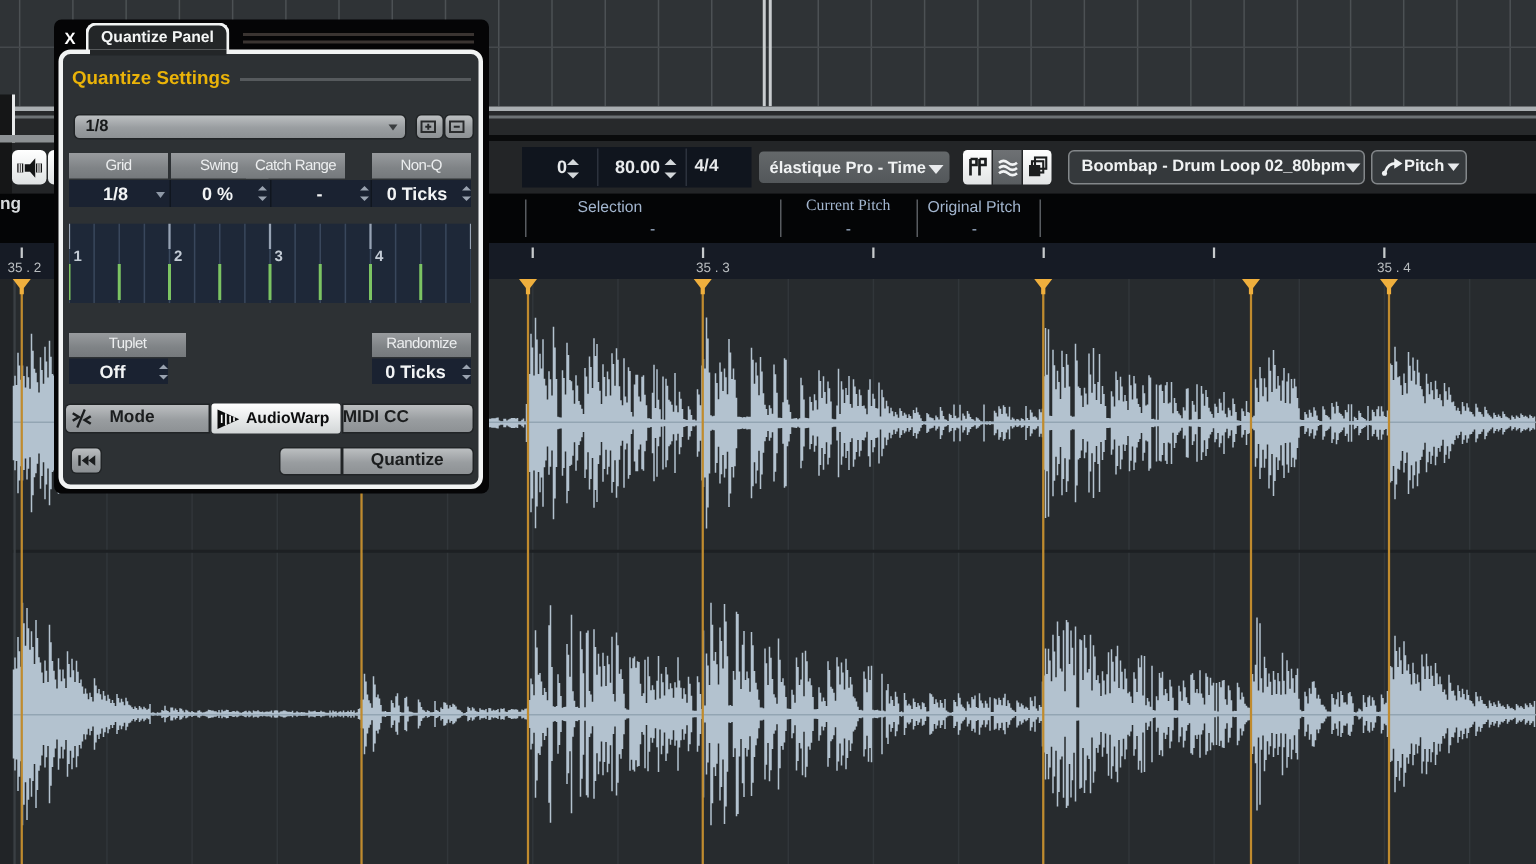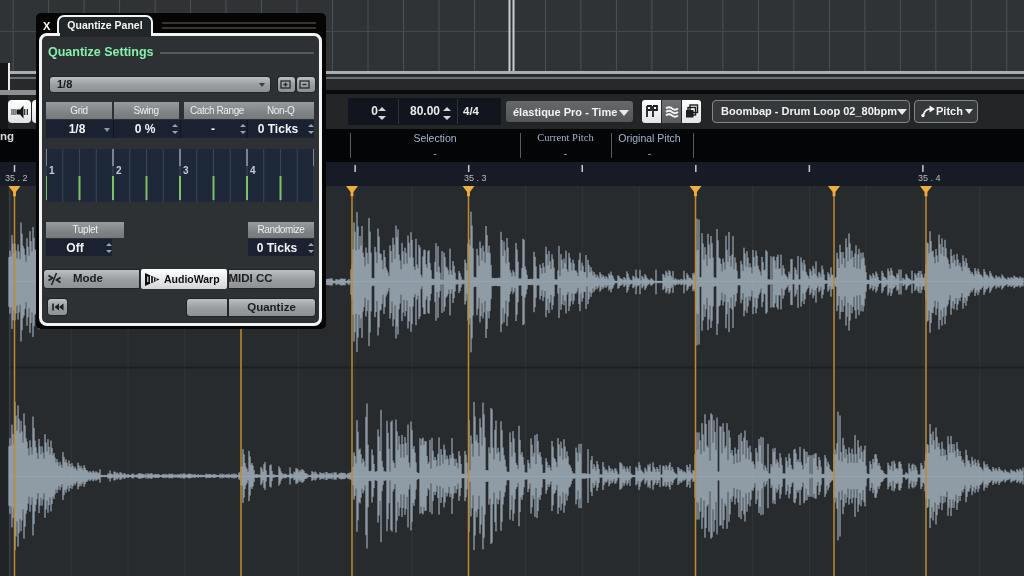--- a/index.html
+++ b/index.html
@@ -119,21 +119,21 @@
   </svg>
   <div class="abs" style="left:936px;top:105px;color:#f0f2f3;font-size:11px;font-weight:bold;">Pitch</div>
   <div class="abs" style="left:965px;top:109px;width:0;height:0;border-left:4.5px solid transparent;border-right:4.5px solid transparent;border-top:5.5px solid #e8eaec;"></div>
 
   <div class="abs" style="left:0;top:129px;width:1024px;height:33px;background:#040506;"></div>
   <div class="abs" style="left:0;top:130px;color:#d7dadc;font-size:11.5px;font-weight:bold;">ng</div>
   <div class="abs" style="left:350px;top:133px;width:1px;height:25px;background:#585c60;"></div>
   <div class="abs" style="left:520px;top:133px;width:1px;height:25px;background:#585c60;"></div>
   <div class="abs" style="left:611px;top:133px;width:1px;height:25px;background:#585c60;"></div>
   <div class="abs" style="left:693px;top:133px;width:1px;height:25px;background:#585c60;"></div>
-  <div class="abs" style="left:385px;top:132px;width:100px;text-align:center;color:#a3b6cf;font-size:10.5px;">Selection</div>
+  <div class="abs" style="left:385px;top:132px;width:100px;text-align:left;color:#a3b6cf;font-size:10.5px;">Selection</div>
   <div class="abs" style="left:385px;top:147px;width:100px;text-align:center;color:#a3b6cf;font-size:10.5px;">-</div>
   <div class="abs" style="left:523px;top:132px;width:85px;text-align:center;color:#a3b6cf;font-size:10.5px;font-family:Liberation Serif, serif;">Current Pitch</div>
   <div class="abs" style="left:523px;top:147px;width:85px;text-align:center;color:#a3b6cf;font-size:10.5px;">-</div>
   <div class="abs" style="left:607px;top:132px;width:85px;text-align:center;color:#a3b6cf;font-size:10.5px;">Original Pitch</div>
   <div class="abs" style="left:607px;top:147px;width:85px;text-align:center;color:#a3b6cf;font-size:10.5px;">-</div>
 
   <div class="abs" style="left:0;top:162px;width:1024px;height:24px;background:#161b25;"></div>
   <svg class="abs" style="left:0;top:162px;" width="1024" height="24">
     <rect x="13.75" y="3" width="1.5" height="7" fill="#c6cacc"></rect>
     <rect x="127.30" y="3" width="1.5" height="7" fill="#c6cacc"></rect>
@@ -198,38 +198,38 @@
   <div class="abs" style="left:162px;top:26.5px;width:154px;height:2px;background:#3a3431;"></div>
 
   <div class="abs" style="left:43px;top:20px;color:#fff;font-size:11px;font-weight:bold;">X</div>
 
   <div class="abs" style="left:57px;top:15px;width:96px;height:21px;background:#232628;border:2.5px solid #f2f4f4;border-bottom:none;border-radius:7px 7px 0 0;box-sizing:border-box;"></div>
   <div class="abs" style="left:57px;top:19px;width:96px;text-align:center;color:#f4f6f6;font-size:10.5px;font-weight:bold;">Quantize Panel</div>
 
   <div class="abs" style="left:39px;top:33px;width:283px;height:293px;background:#2d3134;border:3px solid #f2f4f4;border-radius:8px;box-sizing:border-box;"></div>
   <div class="abs" style="left:59.5px;top:33px;width:91px;height:4px;background:#232628;"></div>
 
-  <div class="abs" style="left:48px;top:45px;color:#86efac;font-size:12.5px;font-weight:bold;">Quantize Settings</div>
+  <div class="abs" style="left:48px;top:45px;color:#eab308;font-size:12.5px;font-weight:bold;">Quantize Settings</div>
   <div class="abs" style="left:160px;top:52px;width:154px;height:1.5px;background:#565a5d;"></div>
 
   <div class="abs grad-btn" style="left:50px;top:77px;width:220px;height:15px;"></div>
   <div class="abs" style="left:57px;top:78px;color:#17191a;font-size:11px;font-weight:bold;">1/8</div>
   <div class="abs" style="left:259px;top:83px;width:0;height:0;border-left:3.5px solid transparent;border-right:3.5px solid transparent;border-top:4px solid #3a3d3f;"></div>
   <div class="abs grad-btn" style="left:278px;top:77px;width:17px;height:15px;"></div>
   <div class="abs grad-btn" style="left:297px;top:77px;width:18px;height:15px;"></div>
   <svg class="abs" style="left:278px;top:77px" width="38" height="15" viewBox="0 0 38 15">
     <rect x="3" y="4" width="9" height="7" fill="none" stroke="#27292b" stroke-width="1.3"></rect>
     <path d="M7.5 5.5v4M5.5 7.5h4" stroke="#27292b" stroke-width="1.3"></path>
     <rect x="22" y="4" width="9" height="7" fill="none" stroke="#27292b" stroke-width="1.3"></rect>
     <path d="M24.5 7.5h4" stroke="#27292b" stroke-width="1.3"></path>
   </svg>
 
   <div class="abs hdr-btn" style="left:46px;top:102px;width:66px;height:17px;font-size:10px;letter-spacing:-0.4px;line-height:17px;">Grid</div>
   <div class="abs hdr-btn" style="left:113.5px;top:102px;width:65px;height:17px;font-size:10px;letter-spacing:-0.4px;line-height:17px;">Swing</div>
-  <div class="abs hdr-btn" style="left:184px;top:102px;width:66px;height:17px;font-size:10px;letter-spacing:-0.4px;line-height:17px;">Catch Range</div>
+  <div class="abs hdr-btn" style="left:164px;top:102px;width:66px;height:17px;font-size:10px;letter-spacing:-0.4px;line-height:17px;">Catch Range</div>
   <div class="abs hdr-btn" style="left:247.5px;top:102px;width:66.5px;height:17px;font-size:10px;letter-spacing:-0.4px;line-height:17px;">Non-Q</div>
 
   <div class="abs" style="left:46px;top:120px;width:268px;height:17.5px;background:#1a2231;"></div>
   <div class="abs" style="left:52px;top:122px;width:50px;text-align:center;color:#f2f4f5;font-size:12px;font-weight:bold;">1/8</div>
   <div class="abs" style="left:104px;top:128px;width:0;height:0;border-left:3.5px solid transparent;border-right:3.5px solid transparent;border-top:4px solid #8e98a6;"></div>
   <div class="abs" style="left:120px;top:122px;width:50px;text-align:center;color:#f2f4f5;font-size:12px;font-weight:bold;">0 %</div>
   <div class="abs" style="left:168px;top:121px;width:10px;height:15px;">
       <span class="spin" style="right:0"></span>
     </div>
   <div class="abs" style="left:188px;top:122px;width:50px;text-align:center;color:#f2f4f5;font-size:12px;font-weight:bold;">-</div>

